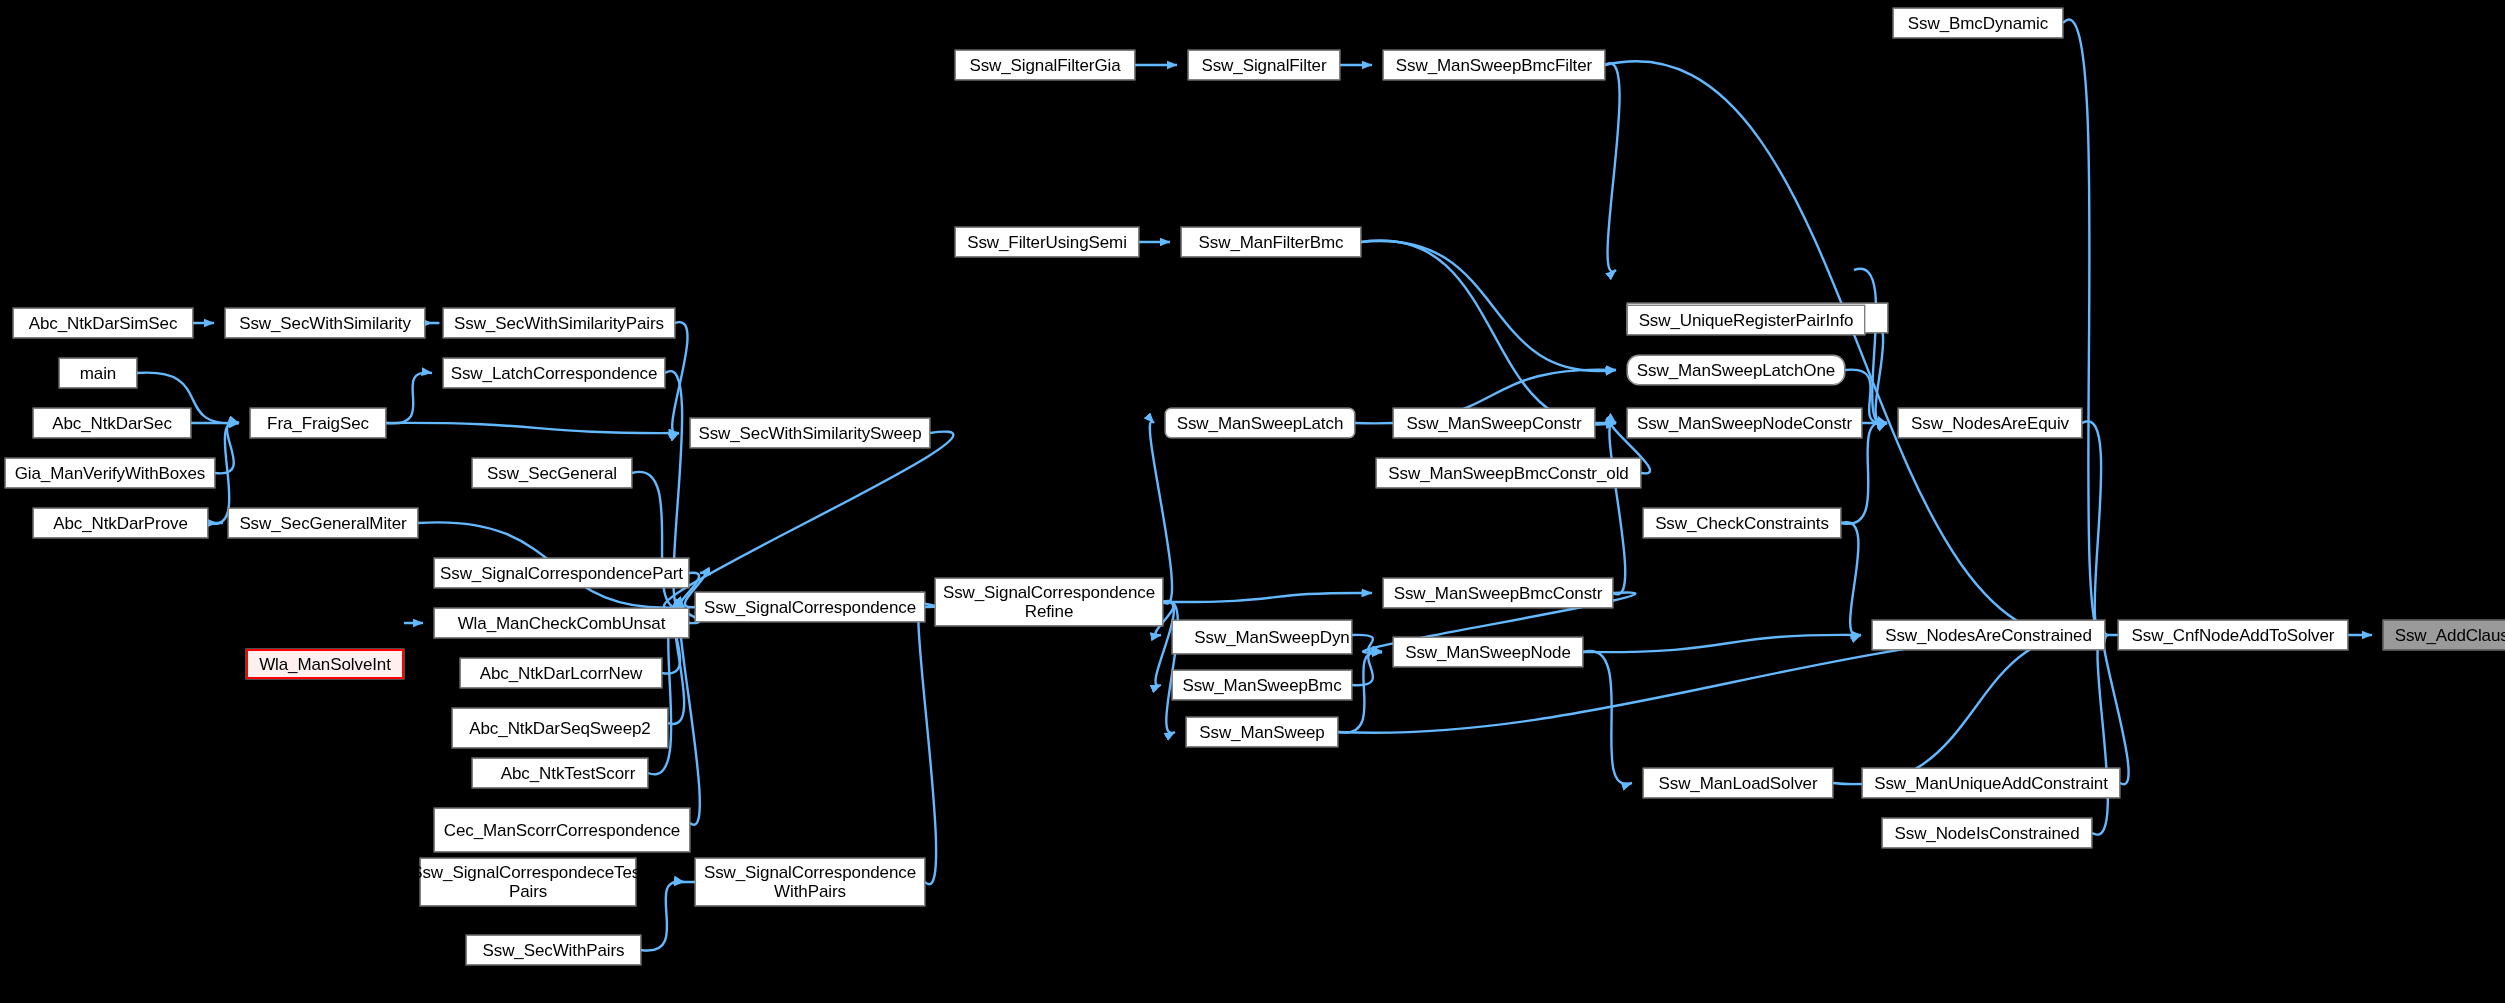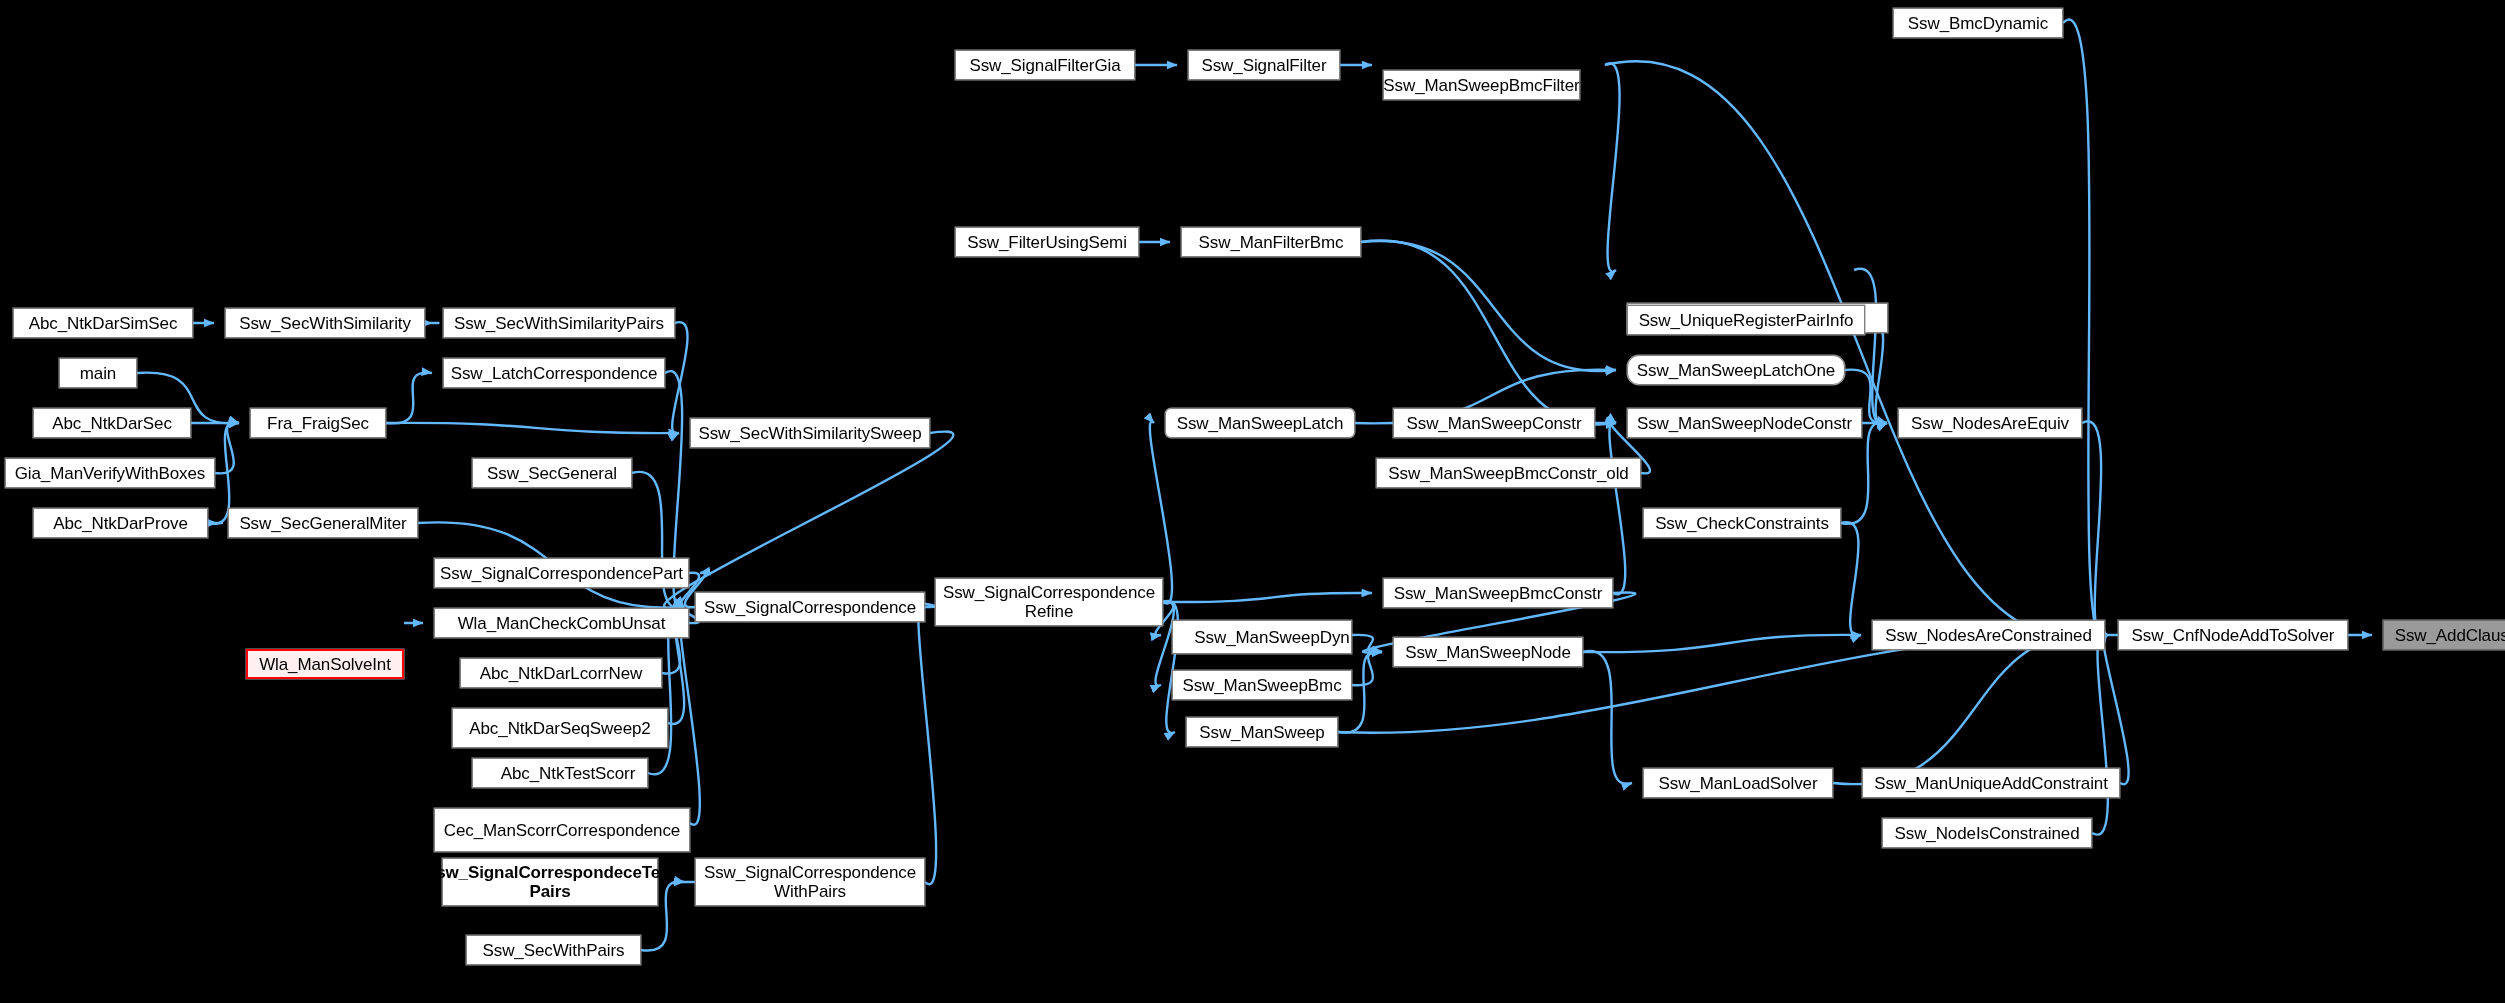--- a/index.html
+++ b/index.html
@@ -102,30 +102,30 @@
       <div class="node" style="left: 33px; top: 508px; width: 175px; height: 30px;">Abc_NtkDarProve</div>
       <div class="node" style="left: 228px; top: 508px; width: 190px; height: 30px;">Ssw_SecGeneralMiter</div>
       <div class="node" style="left: 434px; top: 558px; width: 255px; height: 30px;">Ssw_SignalCorrespondencePart</div>
       <div class="node" style="left: 695px; top: 592px; width: 230px; height: 30px;">Ssw_SignalCorrespondence</div>
       <div class="node red" style="left: 246px; top: 608px; width: 158px; height: 30px; margin-top: 41px;">Wla_ManSolveInt</div>
       <div class="node" style="left: 434px; top: 608px; width: 255px; height: 30px;">Wla_ManCheckCombUnsat</div>
       <div class="node" style="left: 460px; top: 658px; width: 202px; height: 30px;">Abc_NtkDarLcorrNew</div>
       <div class="node" style="left: 452px; top: 708px; width: 216px; height: 40px;">Abc_NtkDarSeqSweep2</div>
       <div class="node" style="left: 472px; top: 758px; width: 176px; height: 30px; padding-left: 16px;">Abc_NtkTestScorr</div>
       <div class="node" style="left: 434px; top: 808px; width: 256px; height: 44px;">Cec_ManScorrCorrespondence</div>
-      <div class="node" style="left: 442px; top: 858px; width: 216px; height: 48px; font-weight: bold;">Ssw_SignalCorrespondeceTest
+      <div class="node" style="left: 420px; top: 858px; width: 216px; height: 48px;">Ssw_SignalCorrespondeceTest
 Pairs</div>
       <div class="node" style="left: 695px; top: 858px; width: 230px; height: 48px;">Ssw_SignalCorrespondence
 WithPairs</div>
       <div class="node" style="left: 466px; top: 935px; width: 175px; height: 30px;">Ssw_SecWithPairs</div>
       <div class="node" style="left: 935px; top: 578px; width: 228px; height: 48px;">Ssw_SignalCorrespondence
 Refine</div>
       <div class="node" style="left: 955px; top: 50px; width: 180px; height: 30px;">Ssw_SignalFilterGia</div>
       <div class="node" style="left: 1188px; top: 50px; width: 152px; height: 30px;">Ssw_SignalFilter</div>
-      <div class="node" style="left: 1383px; top: 50px; width: 197px; height: 30px; margin-top: 20px;">Ssw_ManSweepBmcFilter</div>
+      <div class="node" style="left: 1383px; top: 50px; width: 222px; height: 30px;">Ssw_ManSweepBmcFilter</div>
       <div class="node" style="left: 955px; top: 227px; width: 184px; height: 30px;">Ssw_FilterUsingSemi</div>
       <div class="node" style="left: 1181px; top: 227px; width: 180px; height: 30px;">Ssw_ManFilterBmc</div>
       <div class="node" style="left: 1627px; top: 255px; width: 261px; height: 30px; margin-top: 48px;">Ssw_ManSweepNodeFilter</div>
       <div class="node" style="left: 1627px; top: 305px; width: 238px; height: 30px;">Ssw_UniqueRegisterPairInfo</div>
       <div class="node" style="left: 1627px; top: 355px; width: 218px; height: 30px; border-radius: 12px;">Ssw_ManSweepLatchOne</div>
       <div class="node" style="left: 1165px; top: 408px; width: 190px; height: 30px; border-radius: 6px;">Ssw_ManSweepLatch</div>
       <div class="node" style="left: 1393px; top: 408px; width: 202px; height: 30px;">Ssw_ManSweepConstr</div>
       <div class="node" style="left: 1627px; top: 408px; width: 235px; height: 30px;">Ssw_ManSweepNodeConstr</div>
       <div class="node" style="left: 1898px; top: 408px; width: 184px; height: 30px;">Ssw_NodesAreEquiv</div>
       <div class="node" style="left: 1376px; top: 458px; width: 265px; height: 30px;">Ssw_ManSweepBmcConstr_old</div>

